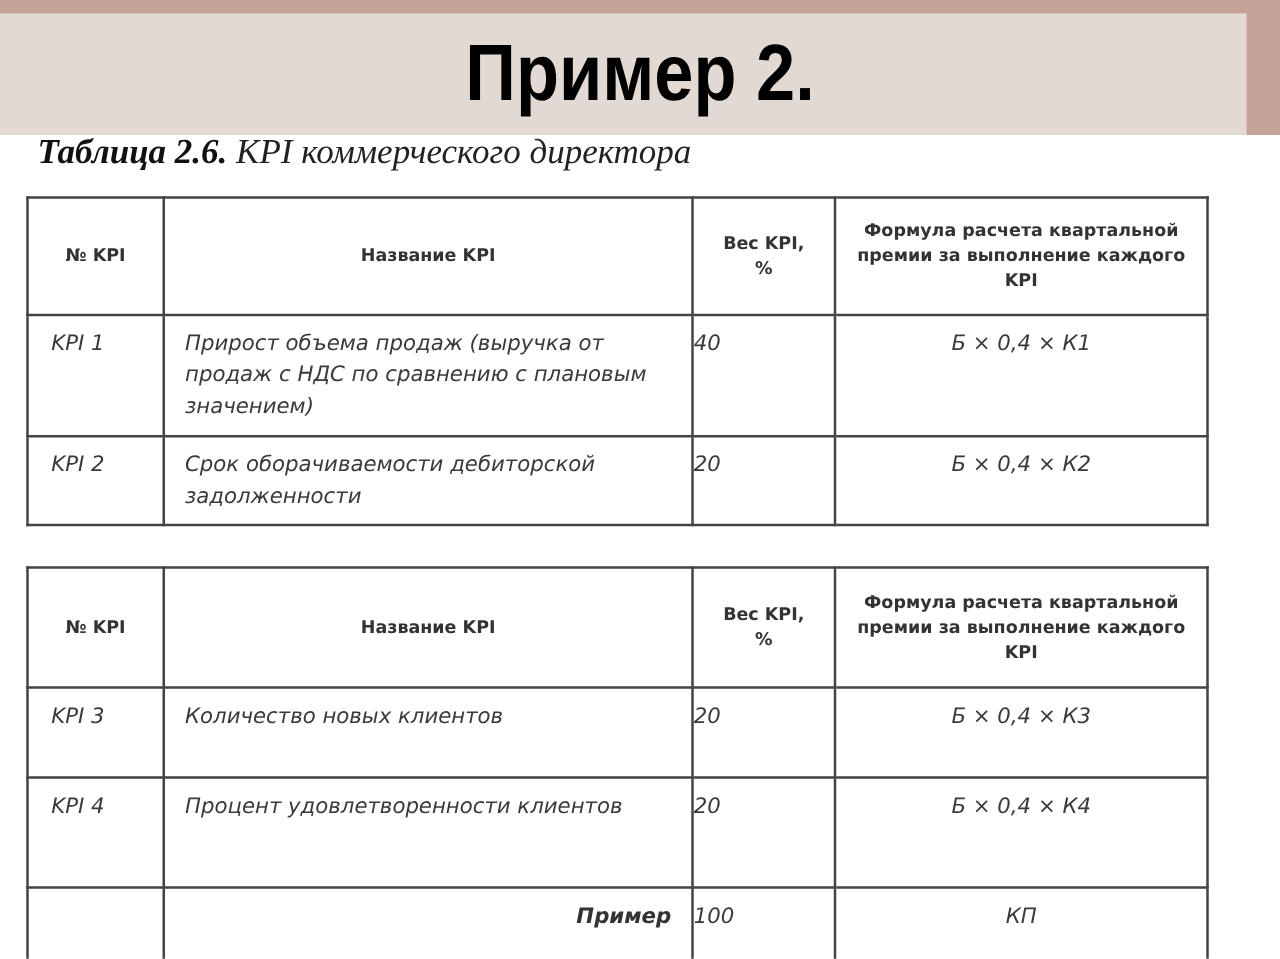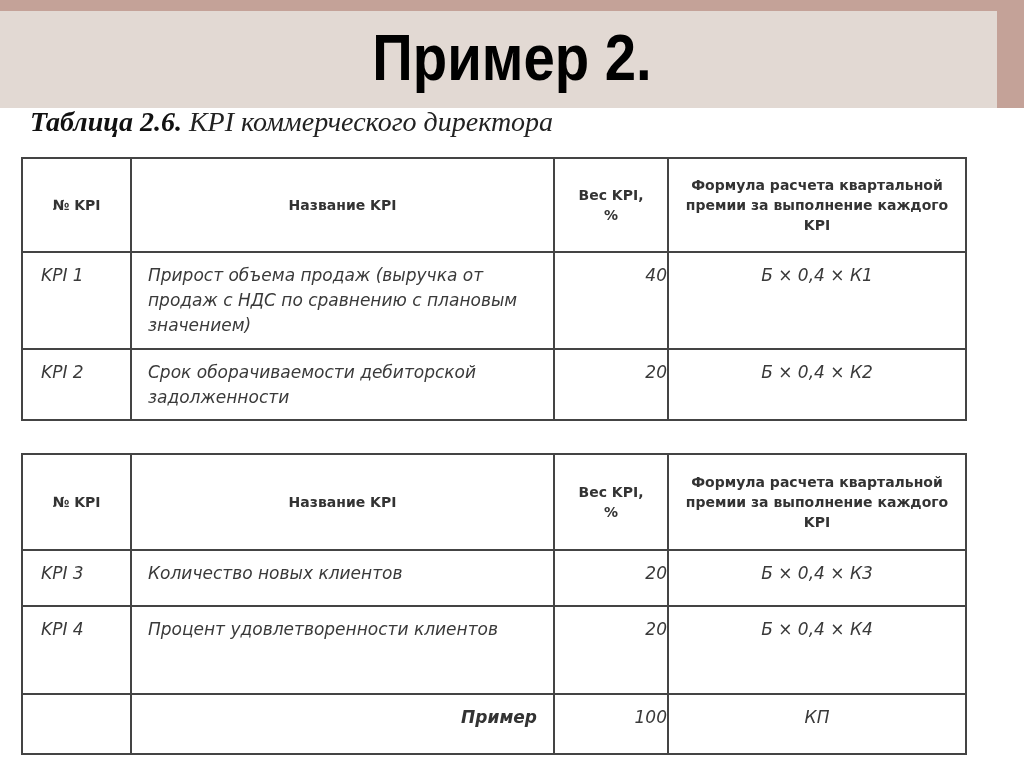--- a/index.html
+++ b/index.html
@@ -83,21 +83,21 @@
       vertical-align: middle;
     }
     table.kpi td {
       font-size: 17px;
       line-height: 25px;
       padding-top: 10px;
       font-style: italic;
     }
     .c-num { padding-left: 18px !important; }
     .c-name { padding-left: 16px !important; padding-right: 10px !important; }
-    .c-weight { text-align: right; }
+    .c-weight { text-align: left; }
     .c-formula { text-align: center; }
     .c-total-label { text-align: right; padding-right: 16px !important; font-weight: bold; color: #333; }
     #table1 { top: 157px; }
     #table2 { top: 453px; }
   </style>
 </head>
 <body>
 
 <div class="top-bar"></div>
 <div class="right-band"></div>
@@ -150,21 +150,21 @@
       <tr style="height:96px">
     <th>№ KPI</th>
     <th>Название KPI</th>
     <th>
           <div style="width:70px;margin:0 auto;">Вес KPI, %</div>
         </th>
     <th>
           <div style="width:265px;margin:0 auto;">Формула расчета квартальной премии за выполнение каждого KPI</div>
         </th>
   </tr>
-  <tr style="height:56px">
+  <tr style="height:72px">
     <td class="c-num">KPI 3</td>
     <td class="c-name">Количество новых клиентов</td>
     <td class="c-weight">20</td>
     <td class="c-formula">Б × 0,4 × К3</td>
   </tr>
   <tr style="height:88px">
     <td class="c-num">KPI 4</td>
     <td class="c-name">Процент удовлетворенности клиентов</td>
     <td class="c-weight">20</td>
     <td class="c-formula">Б × 0,4 × К4</td>

